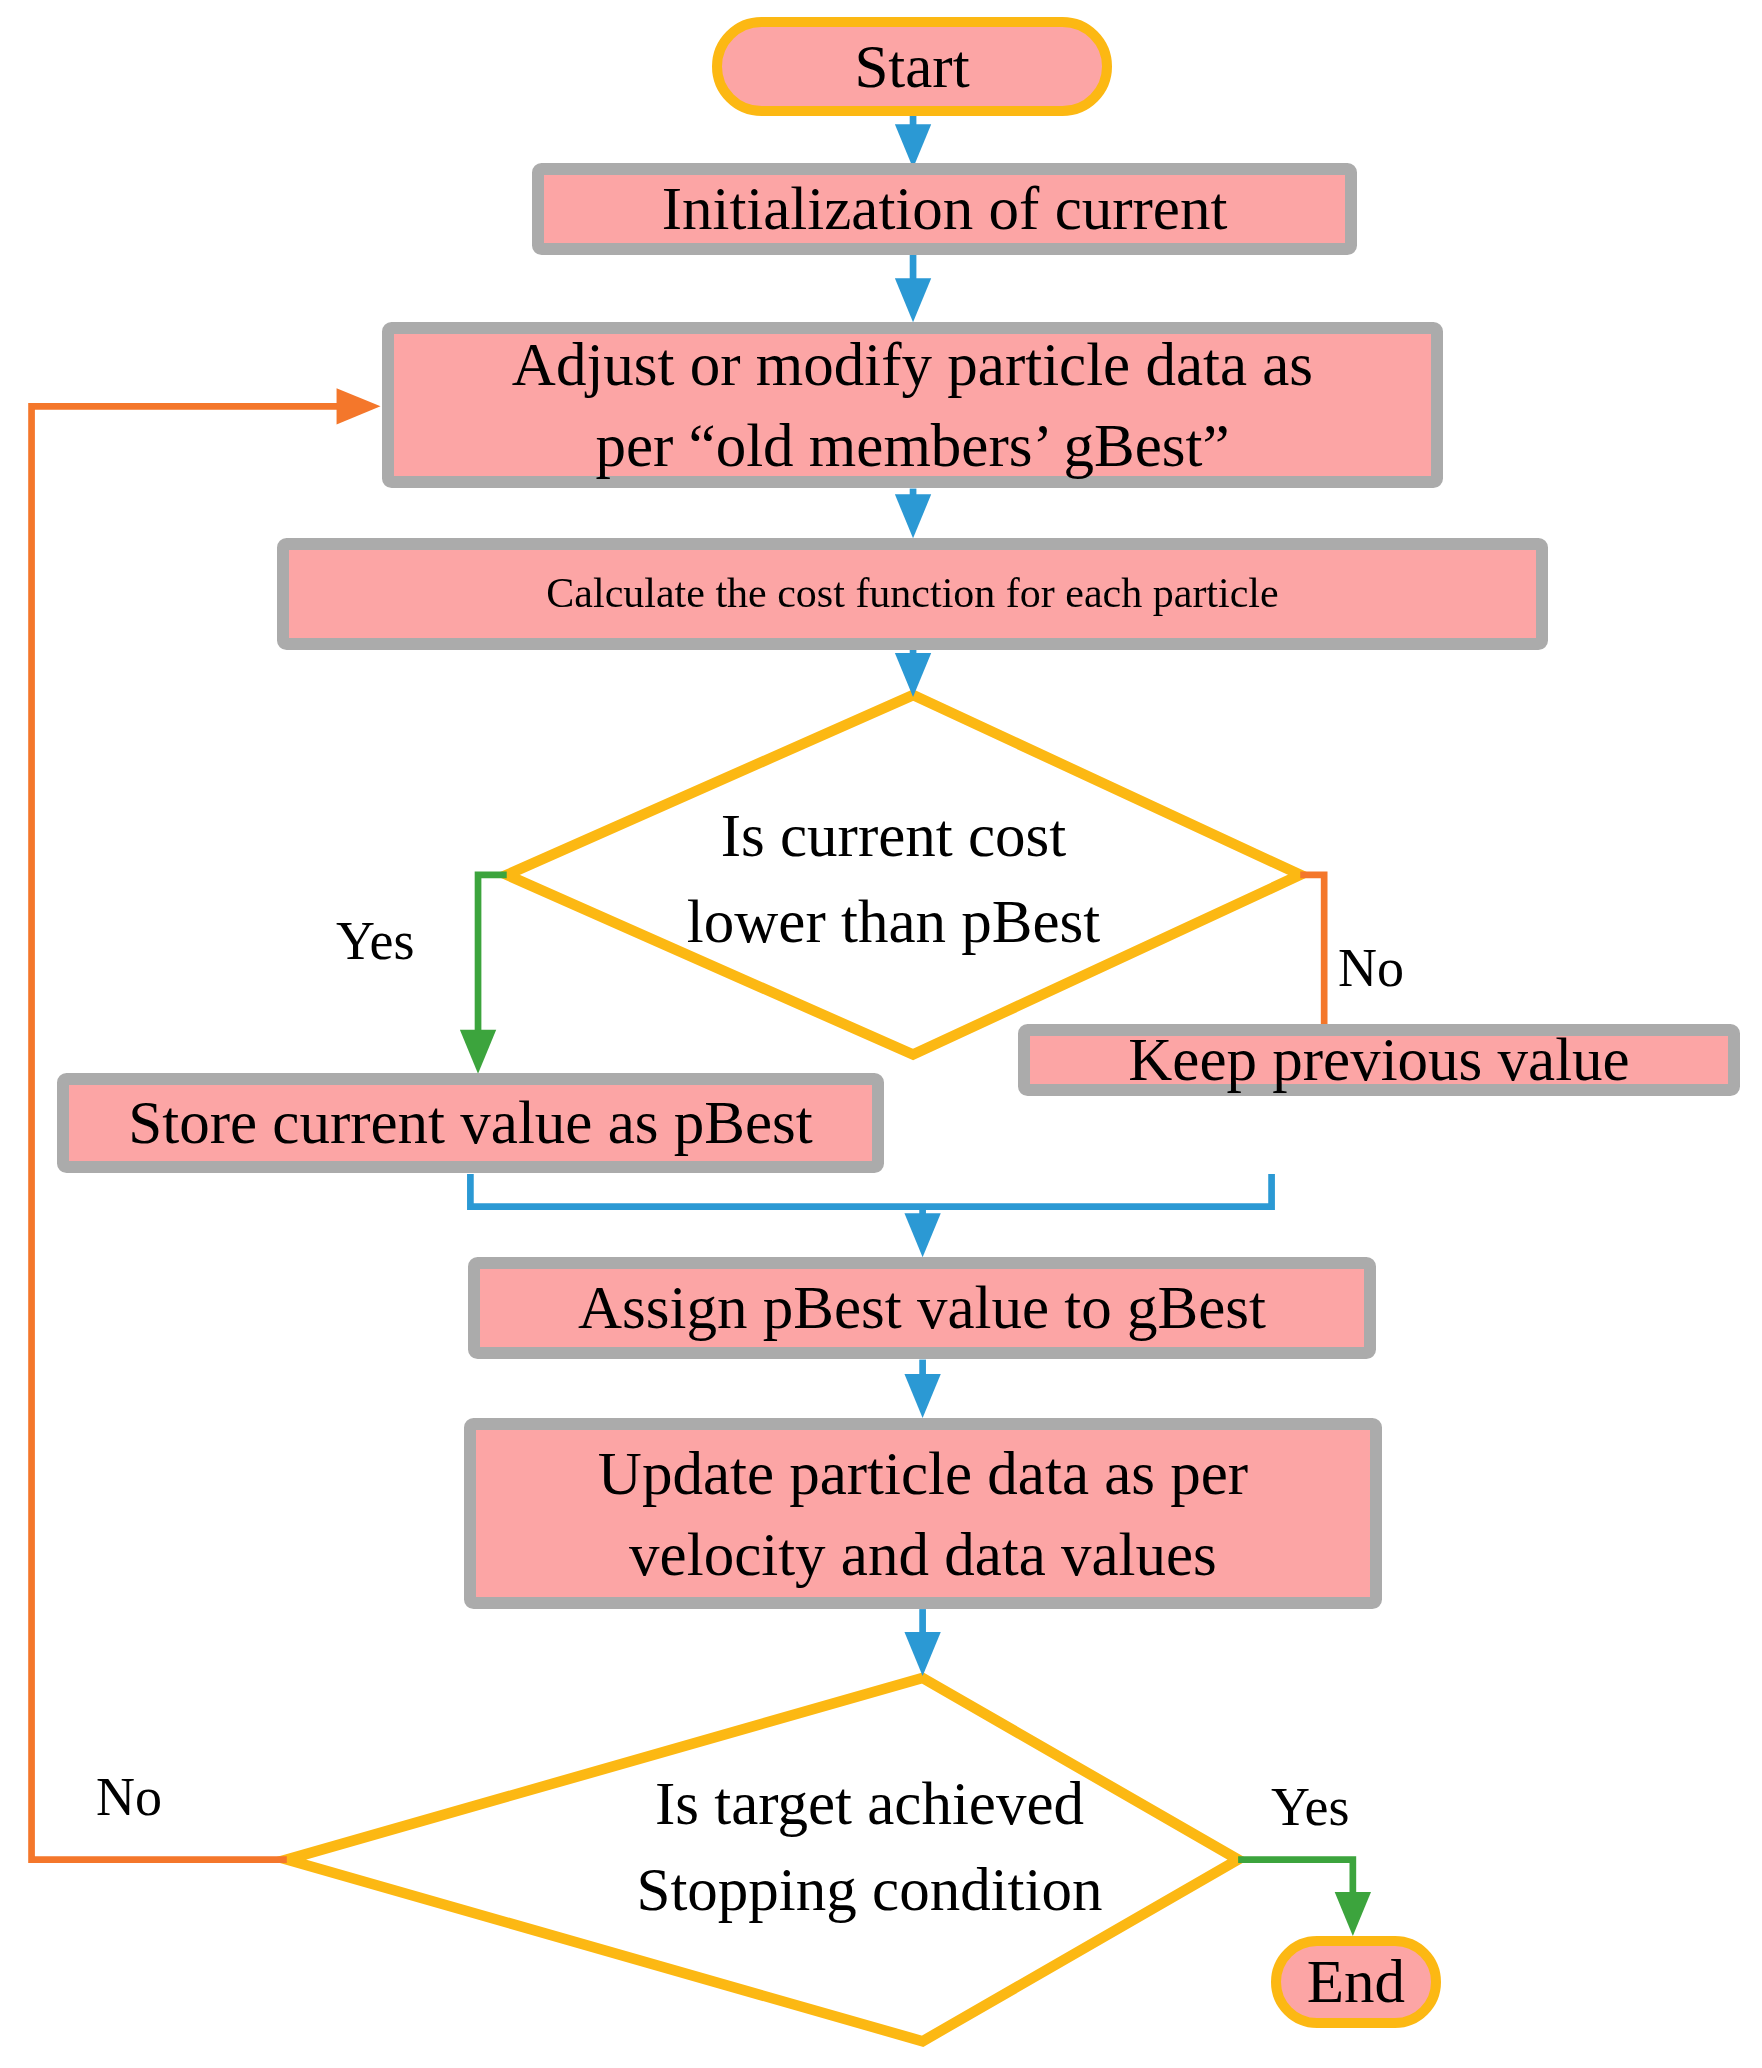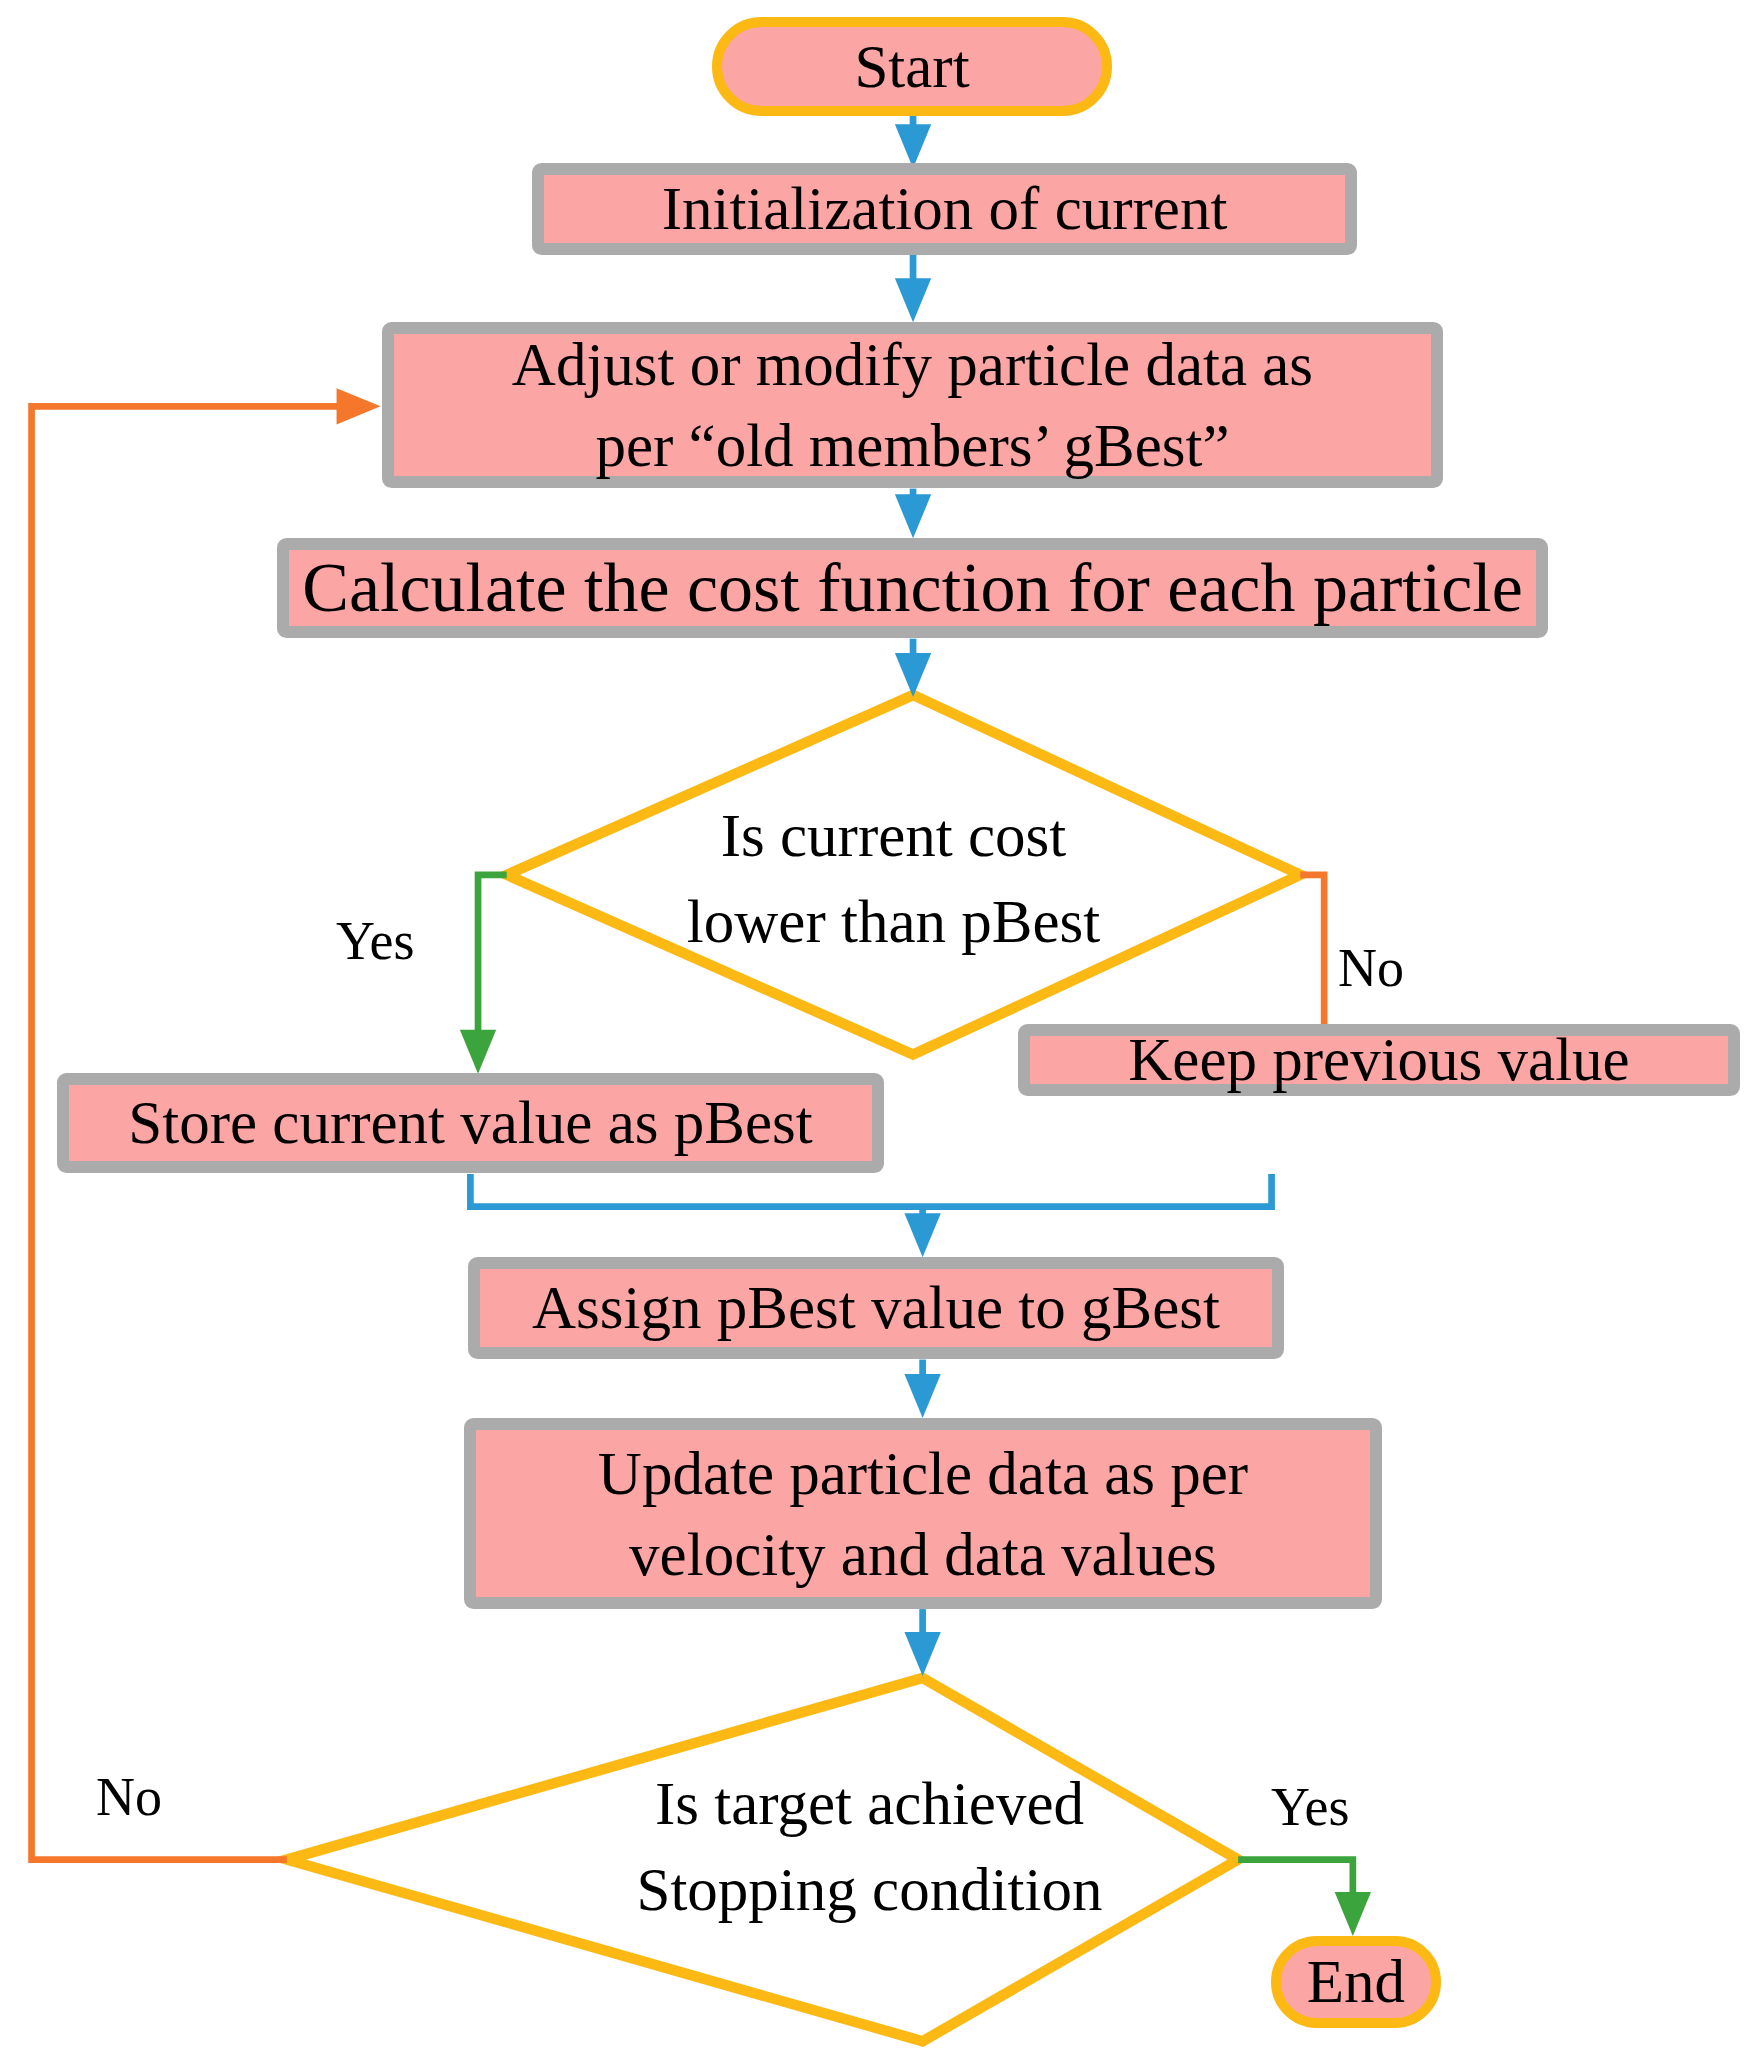--- a/index.html
+++ b/index.html
@@ -83,33 +83,33 @@
 
   <div class="node proc" style="left:532px;top:163px;width:825px;height:92px;">
     <span>Initialization of current</span>
   </div>
 
   <div class="node proc two-line" style="left:382px;top:322px;width:1061px;height:166px;">
     <span>Adjust or modify particle data as</span>
     <span>per “old members’ gBest”</span>
   </div>
 
-  <div class="node proc" style="left:277px;top:538px;width:1271px;height:100px;font-size:70px;">
+  <div class="node proc" style="left:277px;top:538px;width:1271px;height:112px;font-size:42px;">
     <span>Calculate the cost function for each particle</span>
   </div>
 
   <div class="node proc" style="left:57px;top:1073px;width:827px;height:100px;">
     <span>Store current value as pBest</span>
   </div>
 
   <div class="node proc" style="left:1018px;top:1024px;width:722px;height:72px;align-items:center;">
     <span>Keep previous value</span>
   </div>
 
-  <div class="node proc" style="left:468px;top:1257px;width:816px;height:102px;">
+  <div class="node proc" style="left:468px;top:1257px;width:908px;height:102px;">
     <span>Assign pBest value to gBest</span>
   </div>
 
   <div class="node proc two-line" style="left:464px;top:1418px;width:918px;height:191px;">
     <span>Update particle data as per</span>
     <span>velocity and data values</span>
   </div>
 
   <div class="dtext" style="left:559px;top:793px;">
     <span>Is current cost</span>

